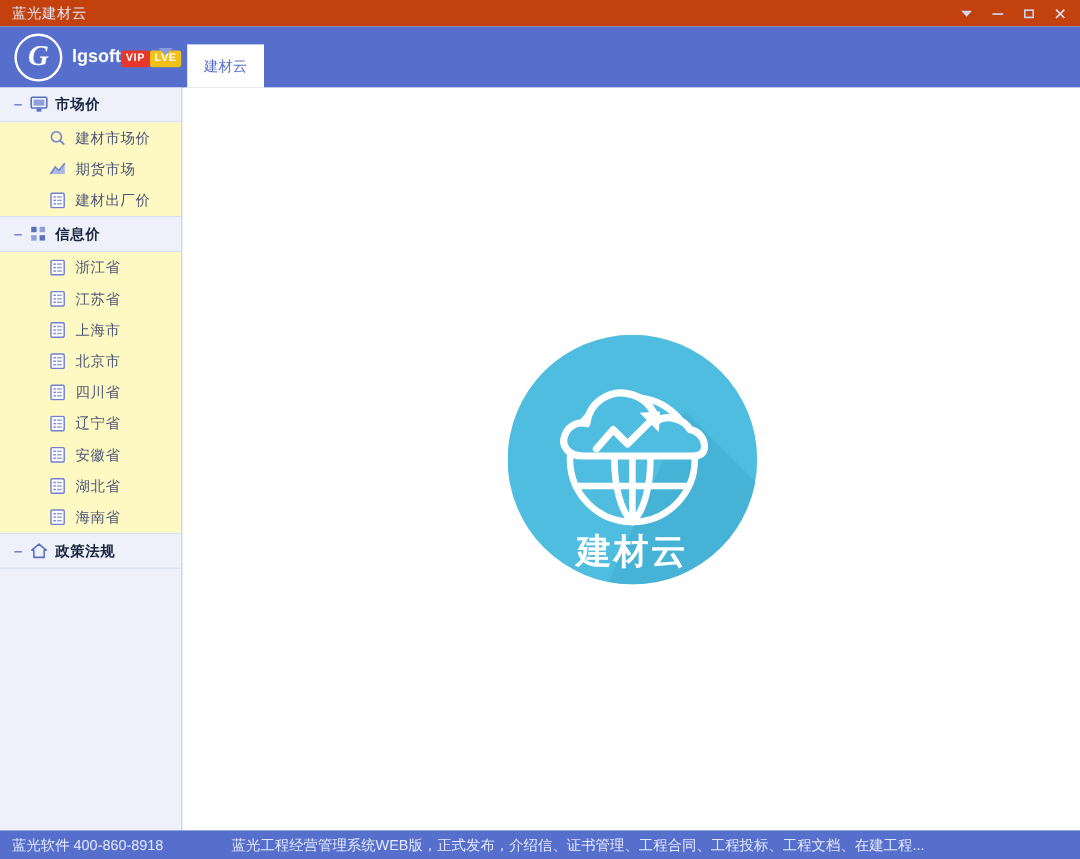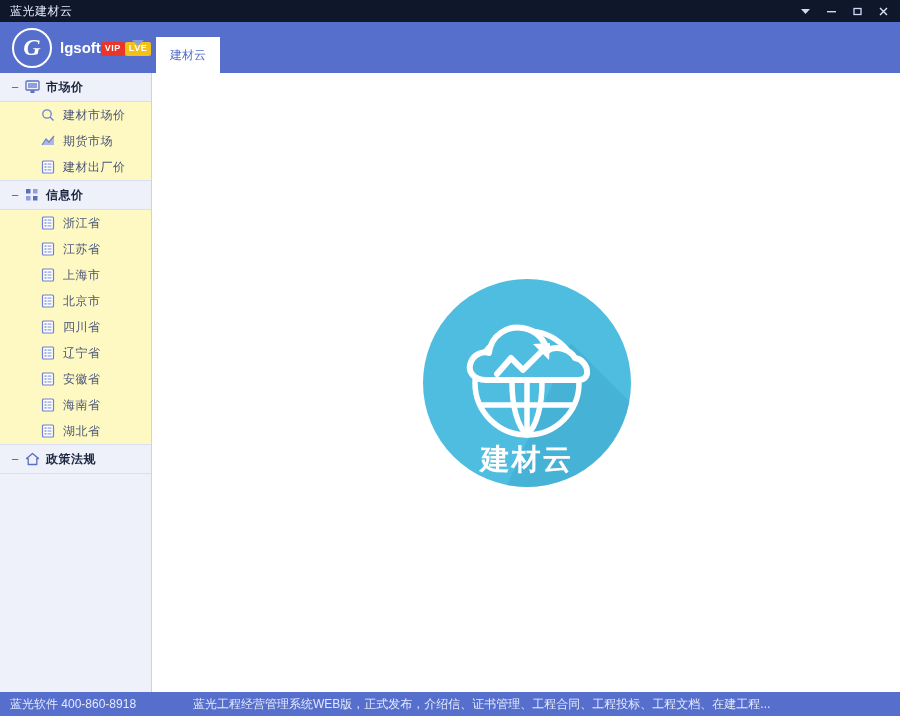--- a/index.html
+++ b/index.html
@@ -12,21 +12,21 @@
   #app {
     position: relative;
     width: 900px; height: 716px;
     background: #ffffff;
   }
 
   
   .titlebar {
     position: absolute; left: 0; top: 0;
     width: 900px; height: 22px;
-    background: #0f172a;
+    background: #c2410c;
     color: #dfe5fb;
     font-size: 12px;
     line-height: 22px;
   }
   .titlebar .app-title {
     position: absolute; left: 10px; top: 0;
     font-size: 12px;
     color: #e2e7fb;
     letter-spacing: 0.5px;
   }
@@ -427,35 +427,35 @@
           <svg width="14" height="14" viewBox="0 0 14 14">
               <rect x="1.5" y="1" width="11" height="12" rx="1" fill="#ffffff" stroke="#6f80cf" stroke-width="1.2"></rect>
               <rect x="3.5" y="3.5" width="2" height="1.2" fill="#6f80cf"></rect>
               <rect x="6.5" y="3.5" width="4" height="1.2" fill="#8fa0dd"></rect>
               <rect x="3.5" y="6.4" width="2" height="1.2" fill="#6f80cf"></rect>
               <rect x="6.5" y="6.4" width="4" height="1.2" fill="#8fa0dd"></rect>
               <rect x="3.5" y="9.3" width="2" height="1.2" fill="#6f80cf"></rect>
               <rect x="6.5" y="9.3" width="4" height="1.2" fill="#8fa0dd"></rect>
             </svg>
         </div>
+        <div class="leaf-label">湖北省</div>
+      </div>
+      <div class="leaf">
+        <div class="leaf-icon">
+          <svg width="14" height="14" viewBox="0 0 14 14">
+              <rect x="1.5" y="1" width="11" height="12" rx="1" fill="#ffffff" stroke="#6f80cf" stroke-width="1.2"></rect>
+              <rect x="3.5" y="3.5" width="2" height="1.2" fill="#6f80cf"></rect>
+              <rect x="6.5" y="3.5" width="4" height="1.2" fill="#8fa0dd"></rect>
+              <rect x="3.5" y="6.4" width="2" height="1.2" fill="#6f80cf"></rect>
+              <rect x="6.5" y="6.4" width="4" height="1.2" fill="#8fa0dd"></rect>
+              <rect x="3.5" y="9.3" width="2" height="1.2" fill="#6f80cf"></rect>
+              <rect x="6.5" y="9.3" width="4" height="1.2" fill="#8fa0dd"></rect>
+            </svg>
+        </div>
         <div class="leaf-label">海南省</div>
-      </div>
-      <div class="leaf">
-        <div class="leaf-icon">
-          <svg width="14" height="14" viewBox="0 0 14 14">
-              <rect x="1.5" y="1" width="11" height="12" rx="1" fill="#ffffff" stroke="#6f80cf" stroke-width="1.2"></rect>
-              <rect x="3.5" y="3.5" width="2" height="1.2" fill="#6f80cf"></rect>
-              <rect x="6.5" y="3.5" width="4" height="1.2" fill="#8fa0dd"></rect>
-              <rect x="3.5" y="6.4" width="2" height="1.2" fill="#6f80cf"></rect>
-              <rect x="6.5" y="6.4" width="4" height="1.2" fill="#8fa0dd"></rect>
-              <rect x="3.5" y="9.3" width="2" height="1.2" fill="#6f80cf"></rect>
-              <rect x="6.5" y="9.3" width="4" height="1.2" fill="#8fa0dd"></rect>
-            </svg>
-        </div>
-        <div class="leaf-label">湖北省</div>
       </div>
     </div>
     <div class="group-sep"></div>
 
     <div class="group-header">
       <div class="toggle">−</div>
       <div class="g-icon">
         <svg width="15" height="14" viewBox="0 0 15 14">
           <path d="M7.5 1.5 L13.5 6.5 L11.8 6.5 L11.8 12.5 L3.2 12.5 L3.2 6.5 L1.5 6.5 Z" fill="none" stroke="#5a6fc0" stroke-width="1.3" stroke-linejoin="round"></path>
         </svg>

